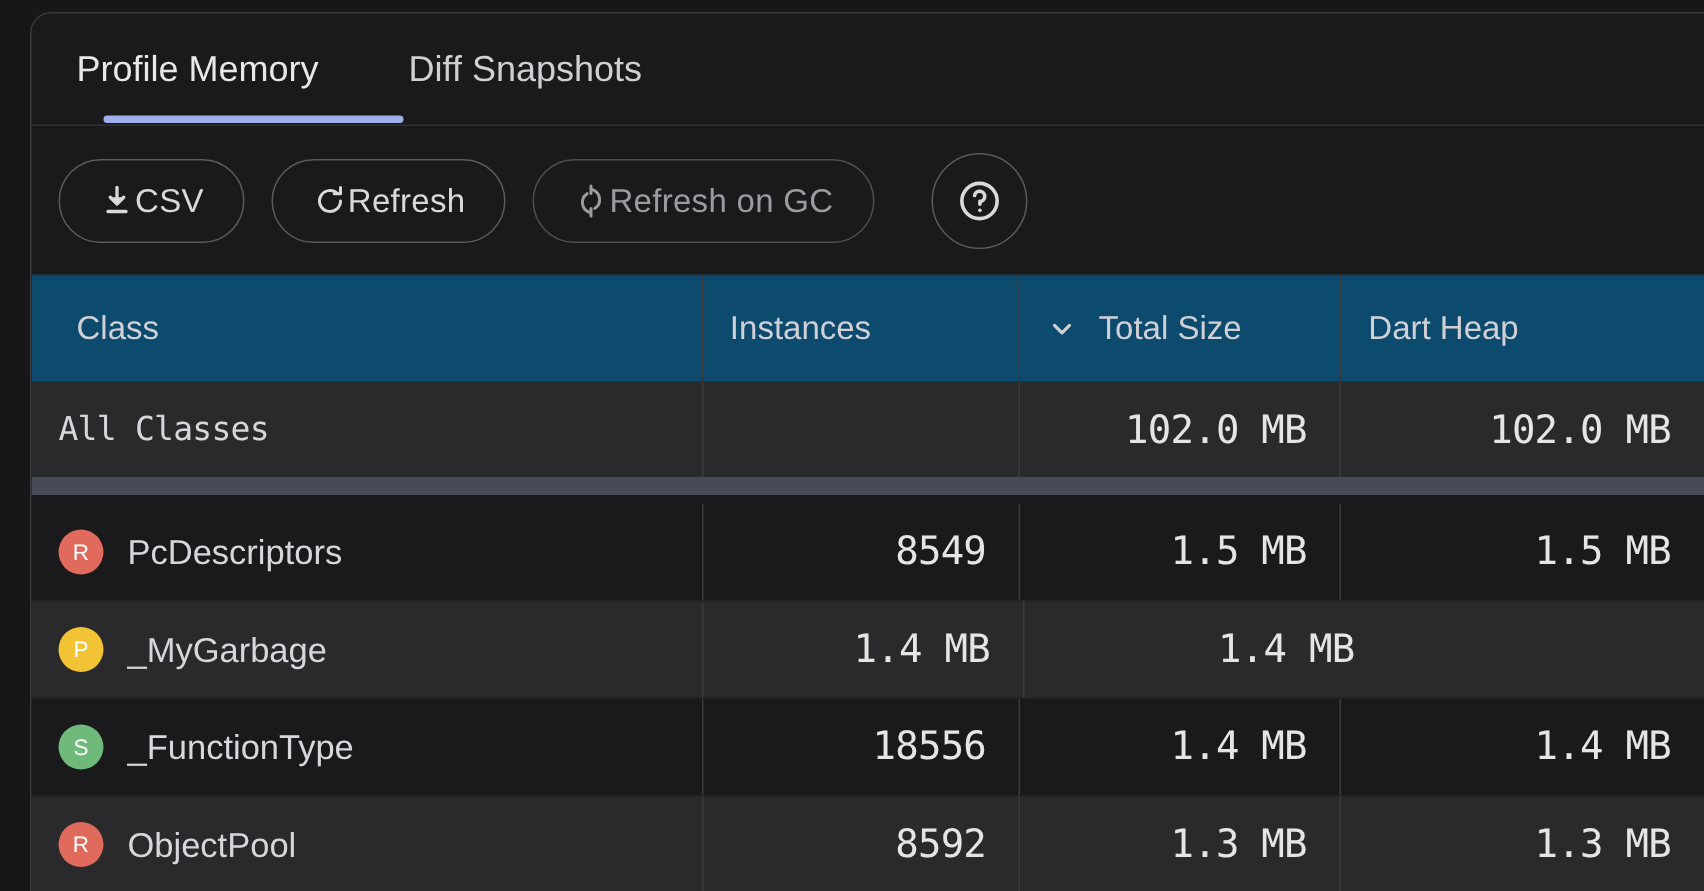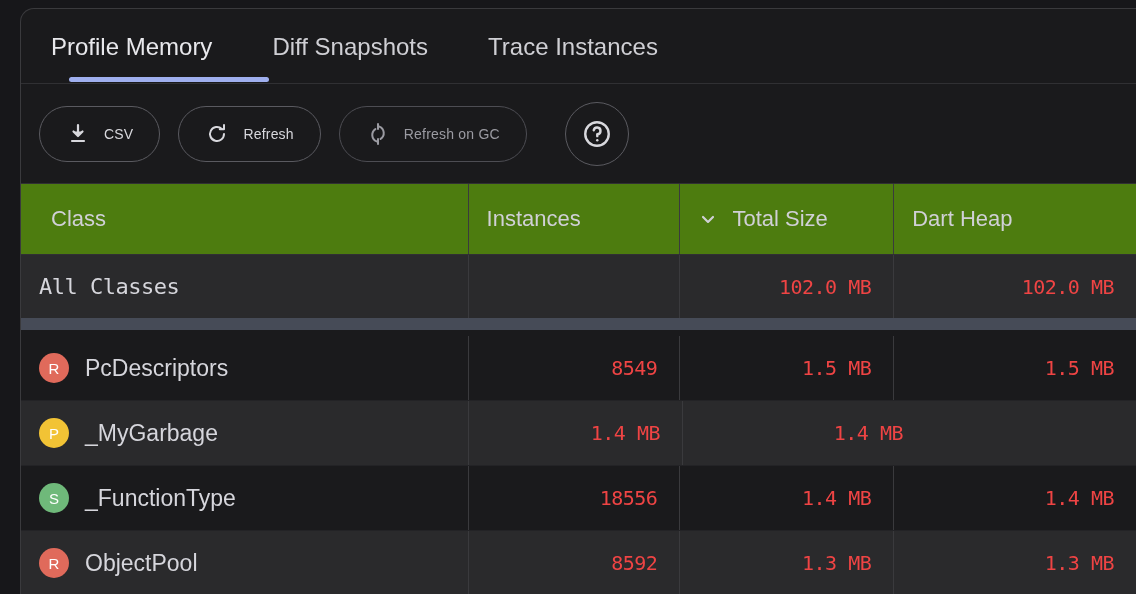--- a/index.html
+++ b/index.html
@@ -67,28 +67,27 @@
   .toolbar {
     height: 99px;
     display: flex;
     align-items: center;
     padding-left: 18px;
     gap: 18px;
   }
   .tbtn {
     display: inline-flex;
     align-items: center;
-    gap: 14px;
     height: 56px;
     padding: 0 26px;
     border: 1px solid #5a5a60;
     border-radius: 28px;
     background: transparent;
     color: #d8d8dd;
-    font-size: 14px;
+    font-size: 22px;
     font-family: "Liberation Sans", sans-serif;
     cursor: pointer;
     white-space: nowrap;
   }
   .tbtn.dim { color: #9b9ba2; border-color: #4d4d53; justify-content: space-between; }
   .tbtn .lbl { letter-spacing: .2px; }
   .icon { display: inline-block; flex: 0 0 auto; line-height: 0; }
   .help-btn {
     width: 64px; height: 64px;
     border: 1px solid #5a5a60;
@@ -98,21 +97,21 @@
     align-items: center; justify-content: center;
     cursor: pointer;
     margin-left: 20px;
   }
 
   
   .table { position: relative; }
   .thead {
     display: flex;
     height: 72px;
-    background: #4d7c0f;
+    background: #0c4a6e;
     border-top: 1px solid #303033;
     border-bottom: 1px solid #303033;
     text-align: center;
   }
   .th {
     display: flex;
     align-items: center;
     font-size: 22px;
     color: #d0d0d6;
     padding: 0 18px;
@@ -133,22 +132,22 @@
   }
   .row.summary { height: 63px; background: #2a2a2c; }
   .row.odd  { background: #1a1a1c; }
   .row.even { background: #2a2a2c; }
 
   .cell {
     display: flex;
     align-items: center;
     border-right: 1px solid #3a3a3d;
     padding: 0 18px;
-    font-size: 20px;
-    color: #ef4444;
+    font-size: 26px;
+    color: #e5e5e5;
     overflow: hidden;
   }
   .cell.mono {
     font-family: "DejaVu Sans Mono", monospace;
     justify-content: flex-end;
     padding-right: 22px;
     letter-spacing: -0.5px;
   }
   .cell.name {
     gap: 16px;
@@ -186,23 +185,20 @@
 <body>
 
 <div class="panel">
 
   <div class="tabbar">
     <div class="tab active">
       <span>Profile Memory</span>
     </div>
     <div class="tab">
       <span>Diff Snapshots</span>
-    </div>
-    <div class="tab">
-      <span>Trace Instances</span>
     </div>
     <div class="tabbar-rule"></div>
     <div class="tab-indicator"></div>
   </div>
 
   <div class="toolbar">
 
     <button class="tbtn">
       <span class="icon">
         <svg width="24" height="24" viewBox="0 0 24 24" fill="none" stroke="#d8d8dd" stroke-width="2.2" stroke-linecap="round" stroke-linejoin="round">

